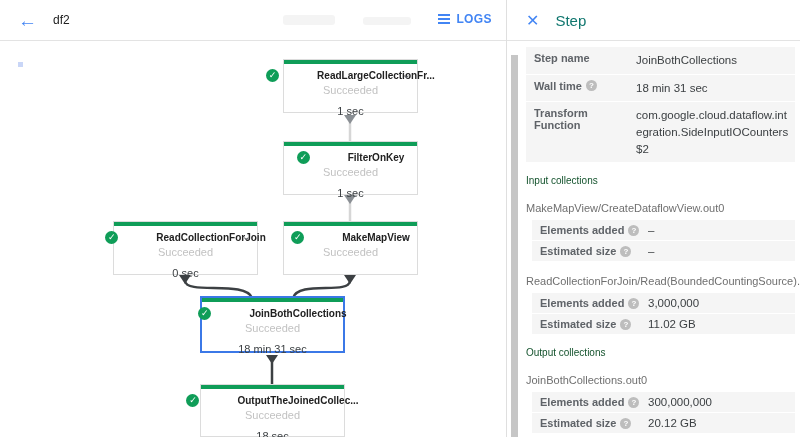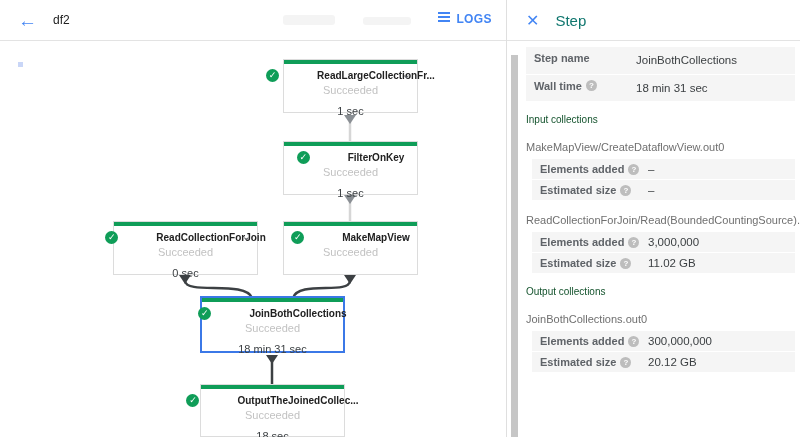--- a/index.html
+++ b/index.html
@@ -6,21 +6,21 @@
   html,body { width:800px; height:437px; overflow:hidden; background:#fff;
     font-family:"Liberation Sans","DejaVu Sans",sans-serif; color:#212121; }
 
   
   .app { position:relative; width:800px; height:437px; }
   .hdr { position:absolute; left:0; top:0; width:506px; height:41px; background:#fff;
     border-bottom:1px solid #e3e3e3; display:flex; align-items:center; }
   .back { color:#4285f4; font-size:19px; margin:0 16px 0 18px; cursor:pointer; line-height:1; }
   .jobtitle { font-size:12px; color:#212121; }
   .smudge { position:absolute; background:#f4f4f4; border-radius:3px; }
-  .logs-btn { position:absolute; right:14px; top:12px; display:flex; align-items:flex-start; gap:6px;
+  .logs-btn { position:absolute; right:14px; top:12px; display:flex; align-items:center; gap:6px;
     color:#4285f4; font-size:12px; font-weight:bold; letter-spacing:.4px; cursor:pointer; }
   .menu-ic { display:inline-flex; flex-direction:column; gap:2px; }
   .menu-ic i { display:block; width:12px; height:2px; background:#4285f4; }
 
   
   .canvas { position:absolute; left:0; top:41px; width:506px; height:396px; background:#fff; }
   .dot { position:absolute; left:18px; top:21px; width:5px; height:5px; background:#c9d6f7; }
   svg.edges { position:absolute; left:0; top:0; width:506px; height:396px; }
 
   .node { position:absolute; background:#fff; border:1px solid #dcdcdc; text-align:center;
@@ -177,20 +177,24 @@
         <span class="k">Step name</span>
         <span class="v">JoinBothCollections</span>
       </div>
       <div class="kvrow">
         <span class="k">
             <span>Wall time</span>
           <span class="help">?</span>
           </span>
         <span class="v">18 min 31 sec</span>
       </div>
+      <div class="kvrow">
+        <span class="k">Transform Function</span>
+        <span class="v">com.google.cloud.dataflow.integration.SideInputIOCounters$2</span>
+      </div>
 
       <div class="sect">Input collections</div>
 
       <div class="collname">MakeMapView/CreateDataflowView.out0</div>
       <div class="mrow">
         <span class="k">
             <span>Elements added</span>
           <span class="help">?</span>
           </span>
         <span class="v">–</span>

